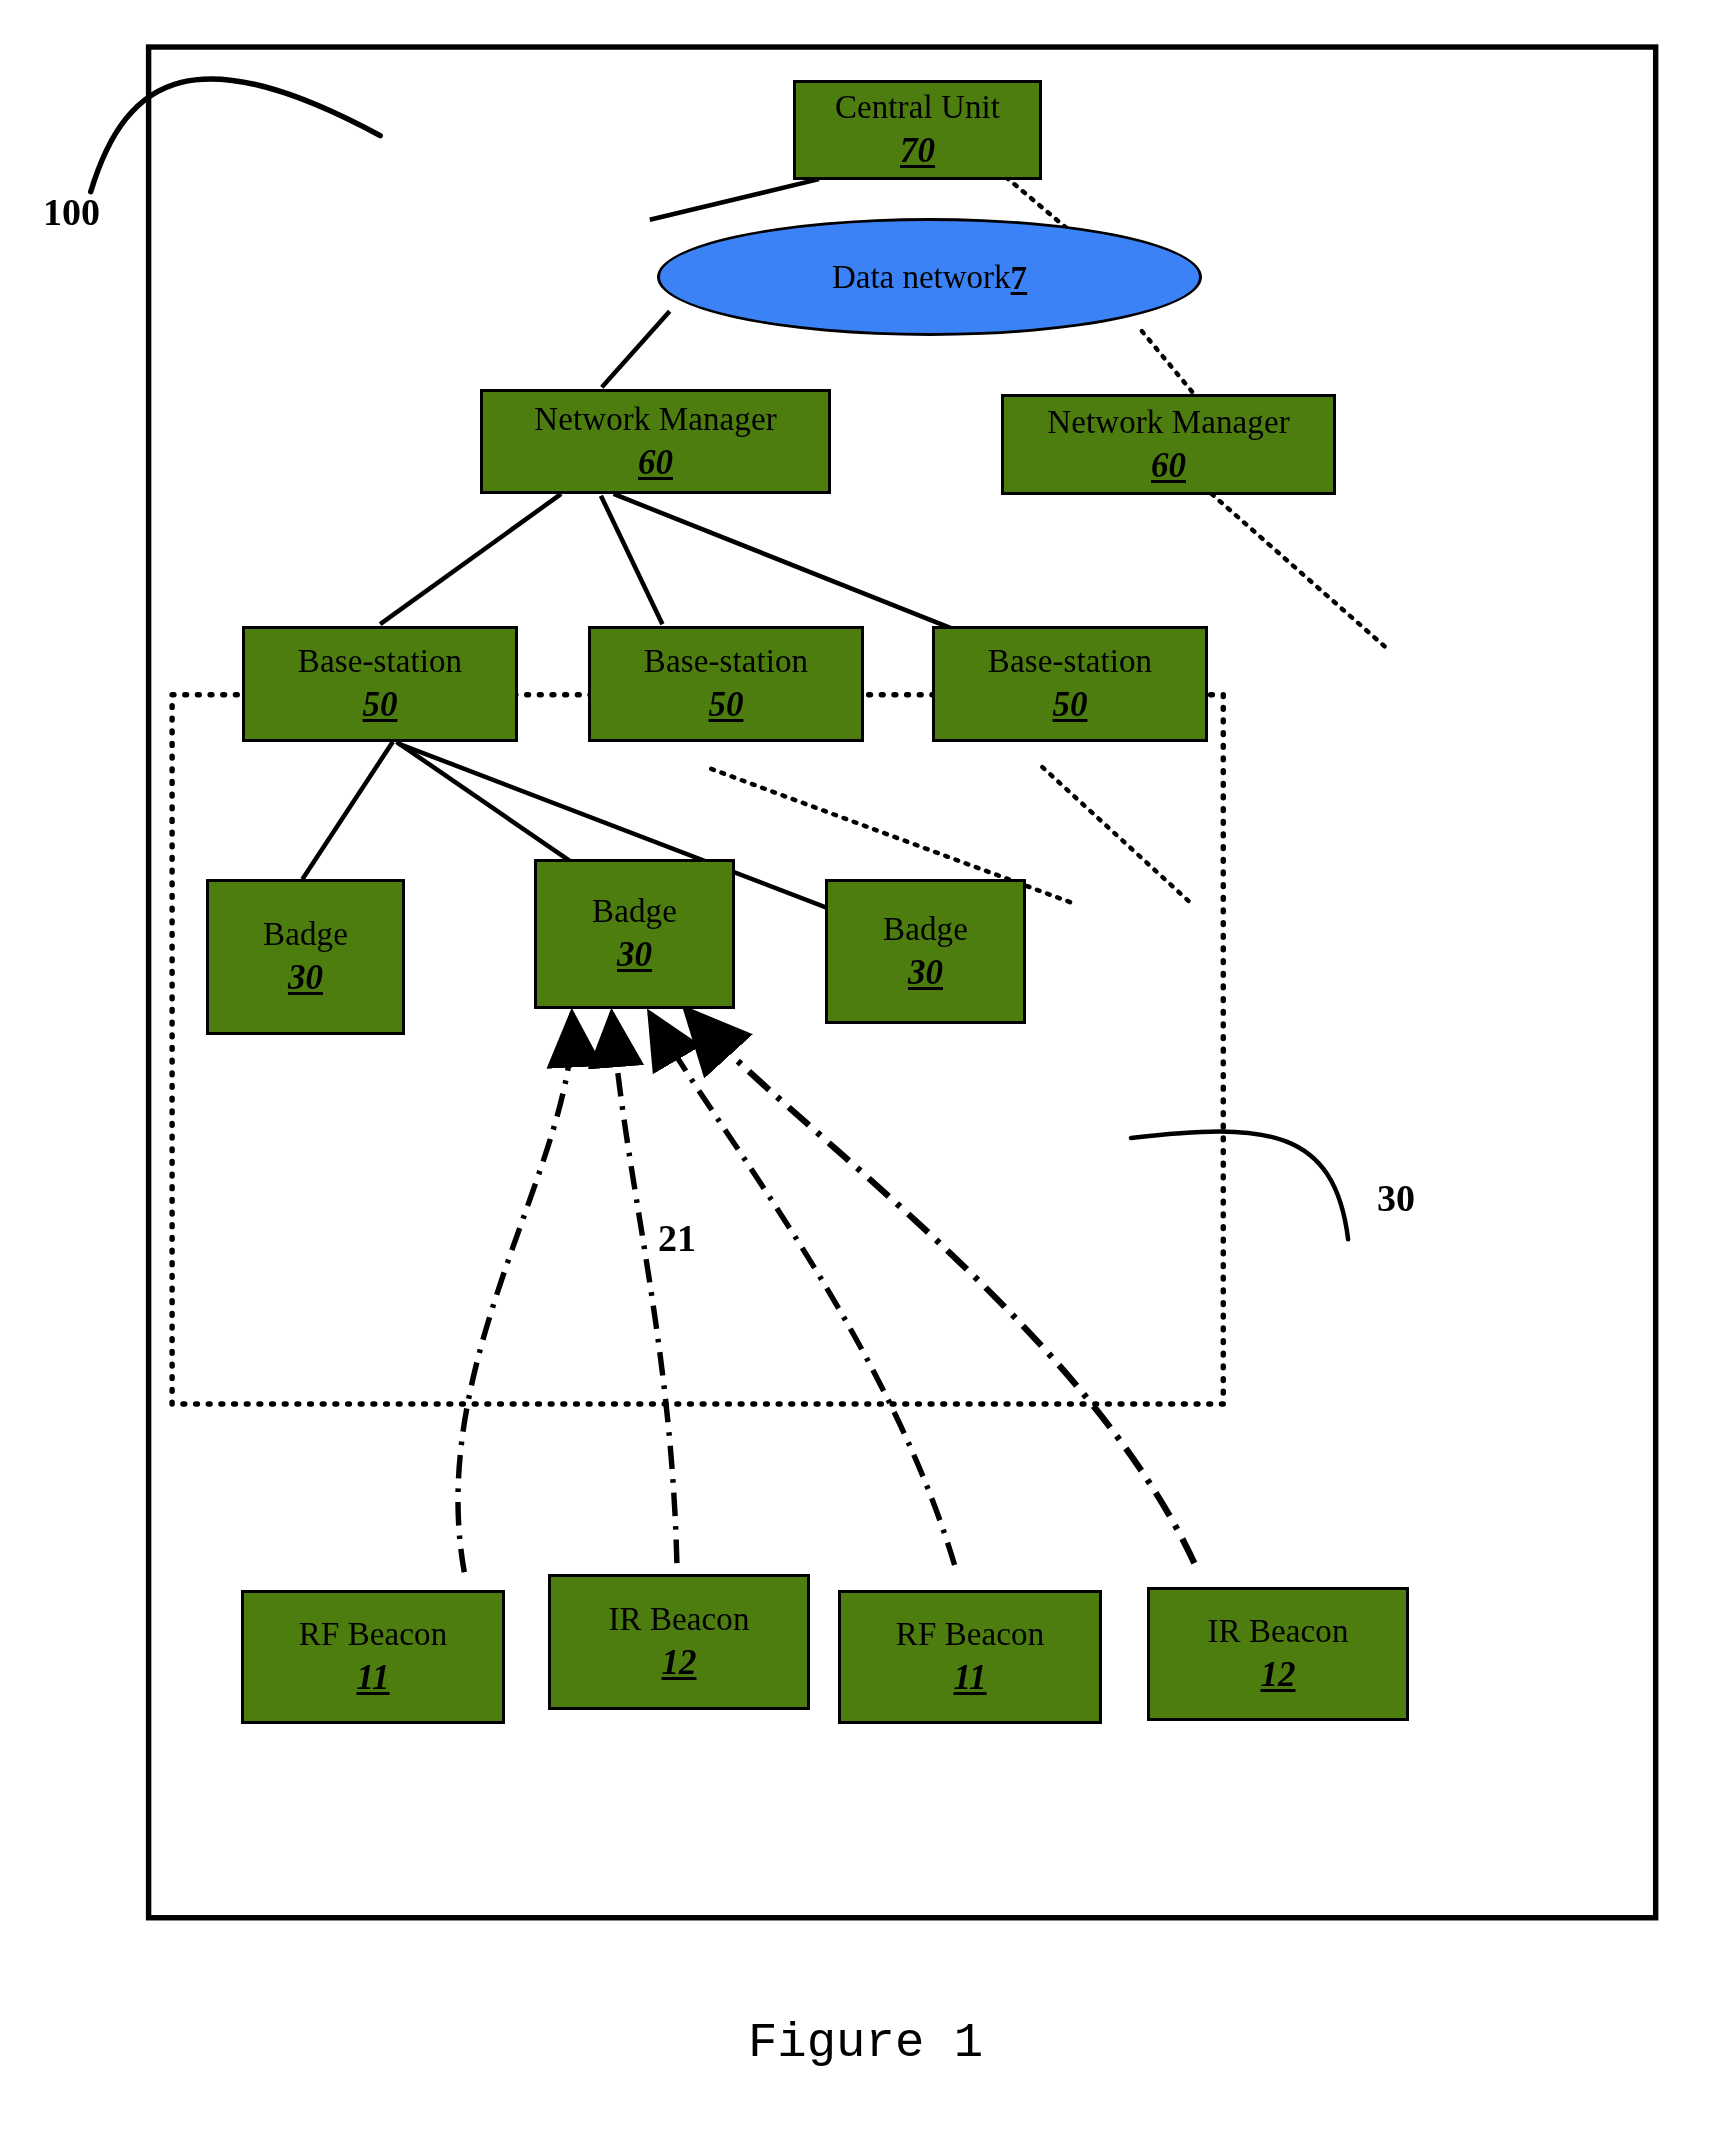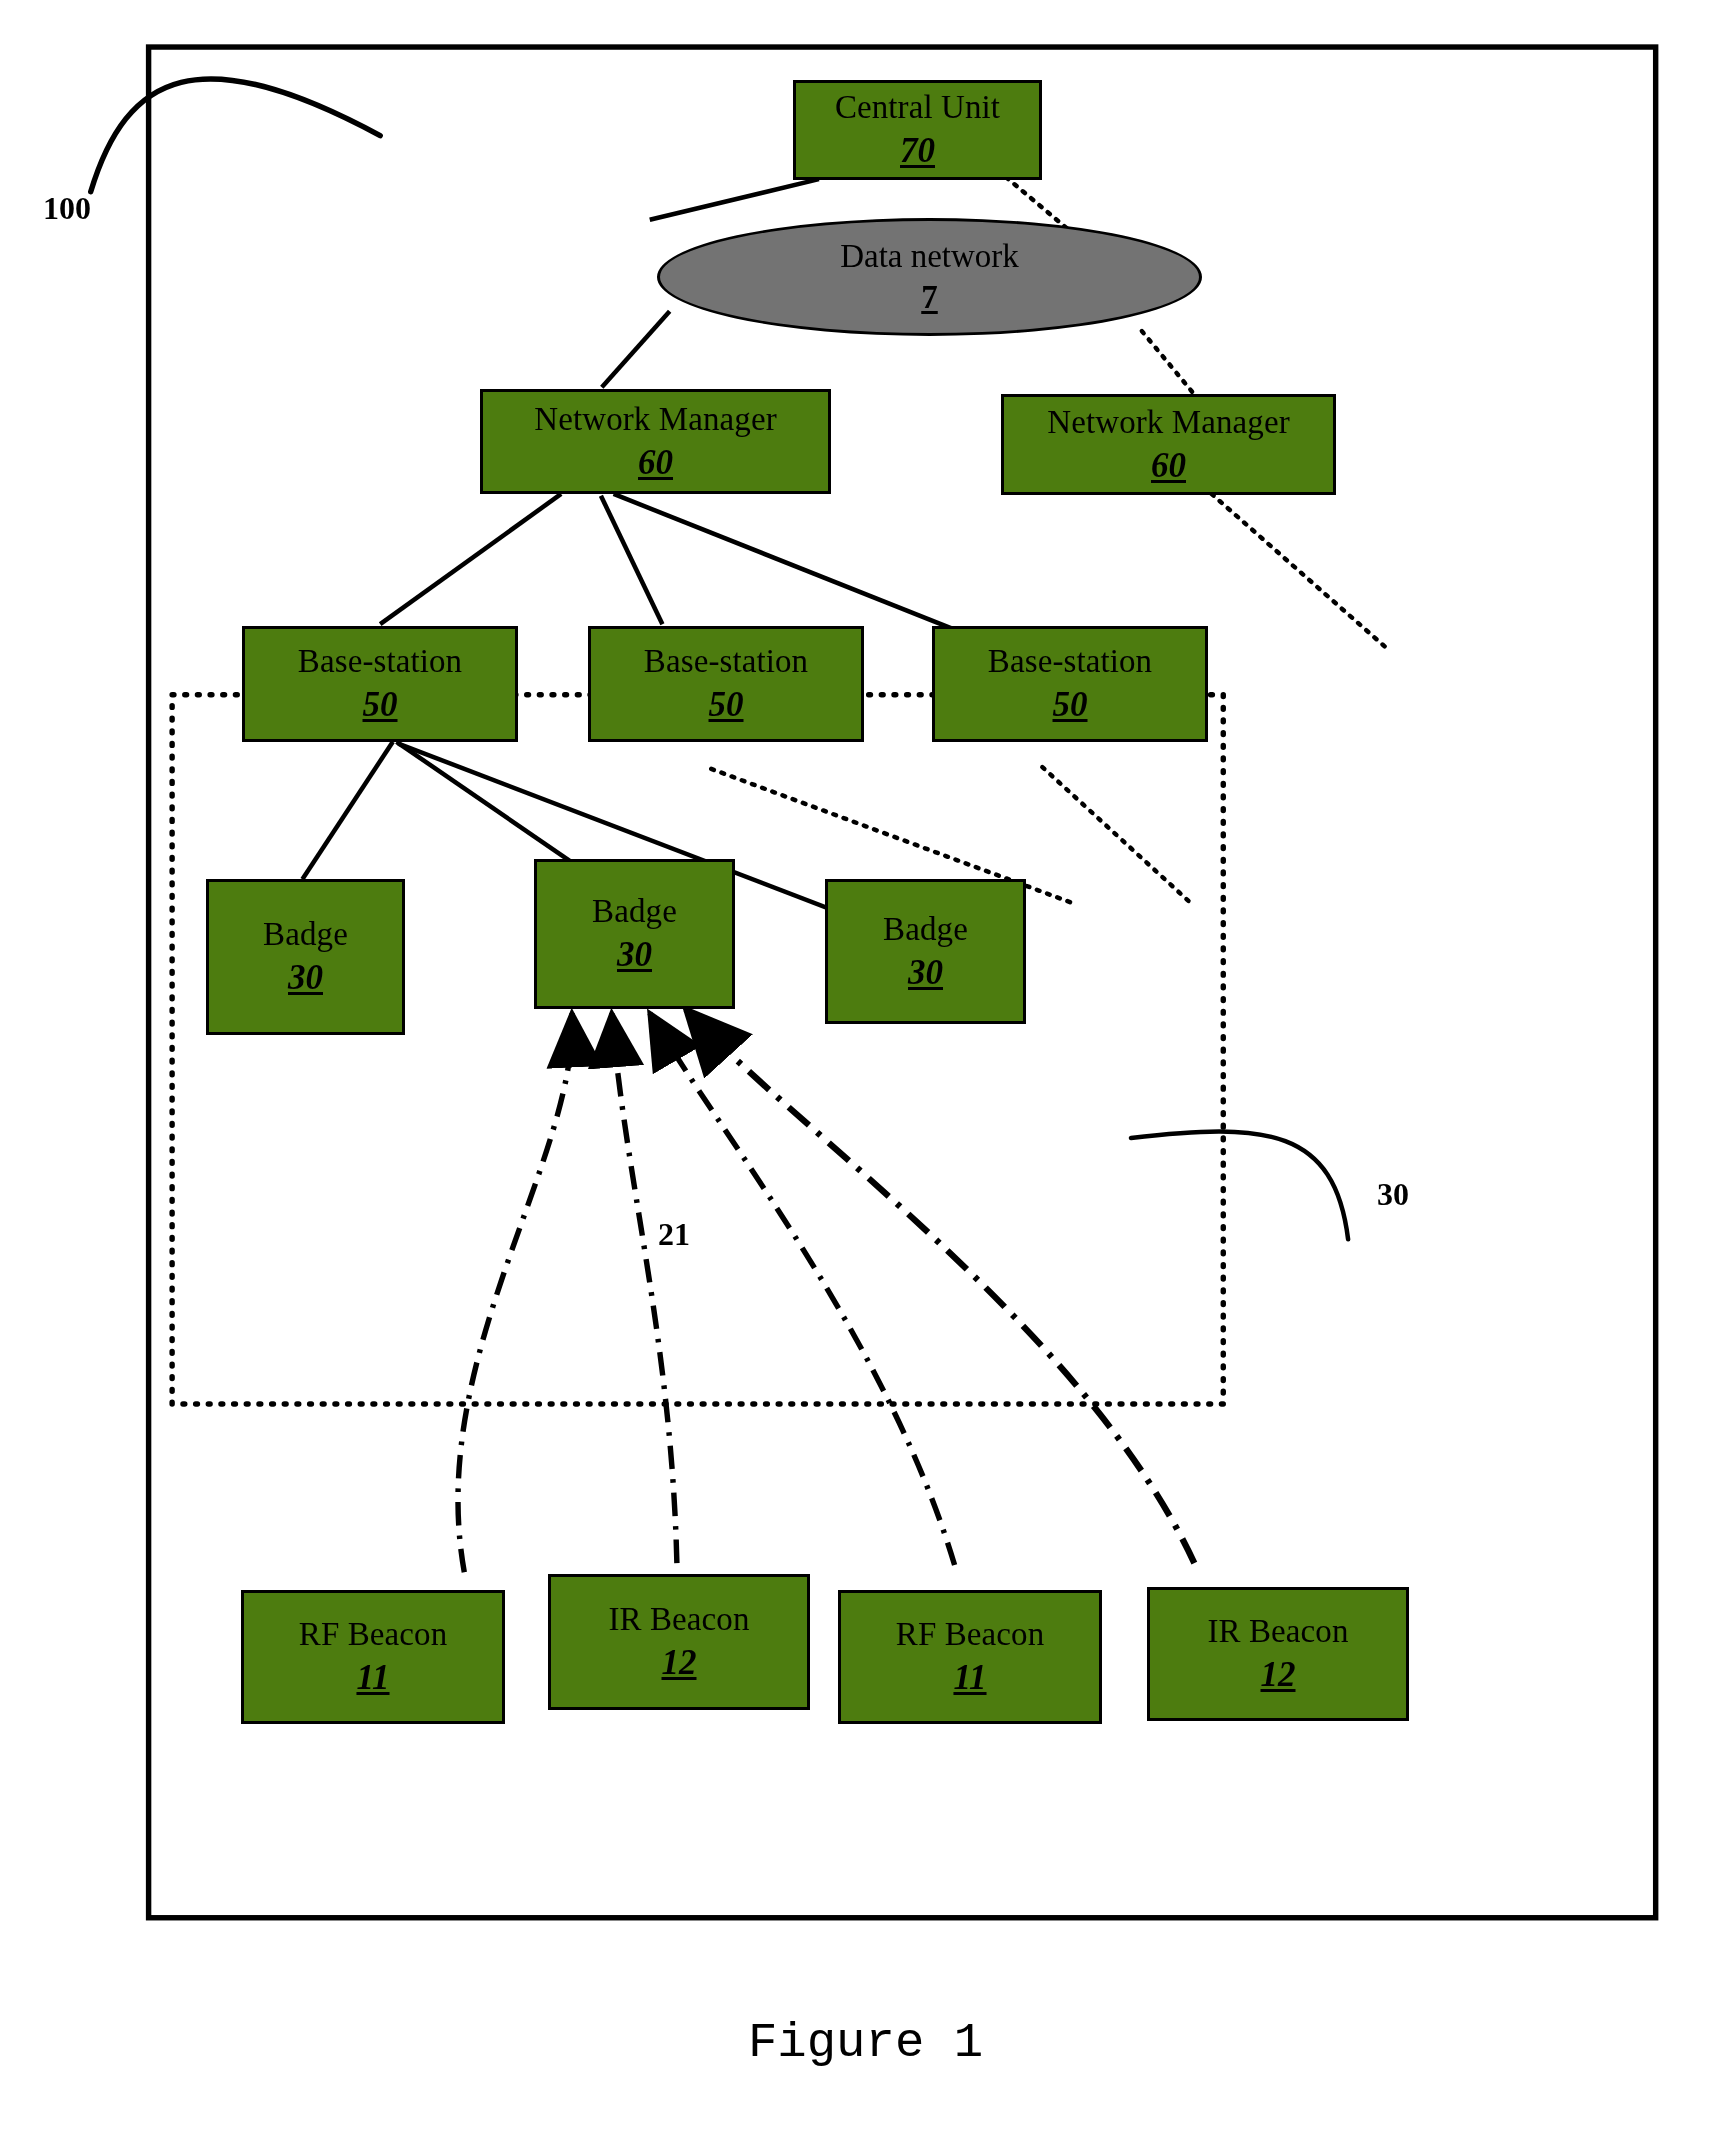--- a/index.html
+++ b/index.html
@@ -51,39 +51,39 @@
     text-decoration: underline;
     text-underline-offset: 2.7px;
     margin-top: 5px;
     font-style: italic;
   }
   .ellipse-node {
     position: absolute;
     box-sizing: border-box;
     border: 3.6px solid #000;
     border-radius: 50%;
-    background: #737373;
+    background: #3b82f6;
     display: flex;
-    flex-direction: column;
+    flex-direction: row;
     align-items: center;
     justify-content: center;
     text-align: center;
     z-index: 5;
   }
   .ellipse-node .ttl { font-size: 33px; }
   .ellipse-node .num {
     font-size: 33px;
     font-weight: bold;
     text-decoration: underline;
     text-underline-offset: 2.7px;
     margin-top: 3.6px;
   }
   .ref-label {
     position: absolute;
-    font-size: 32px;
+    font-size: 38px;
     font-weight: bold;
     font-family: "Liberation Serif", "DejaVu Serif", serif;
     z-index: 7;
     white-space: nowrap;
   }
   #figure-caption {
     position: absolute;
     left: 0;
     top: 2015px;
     width: 1731px;

